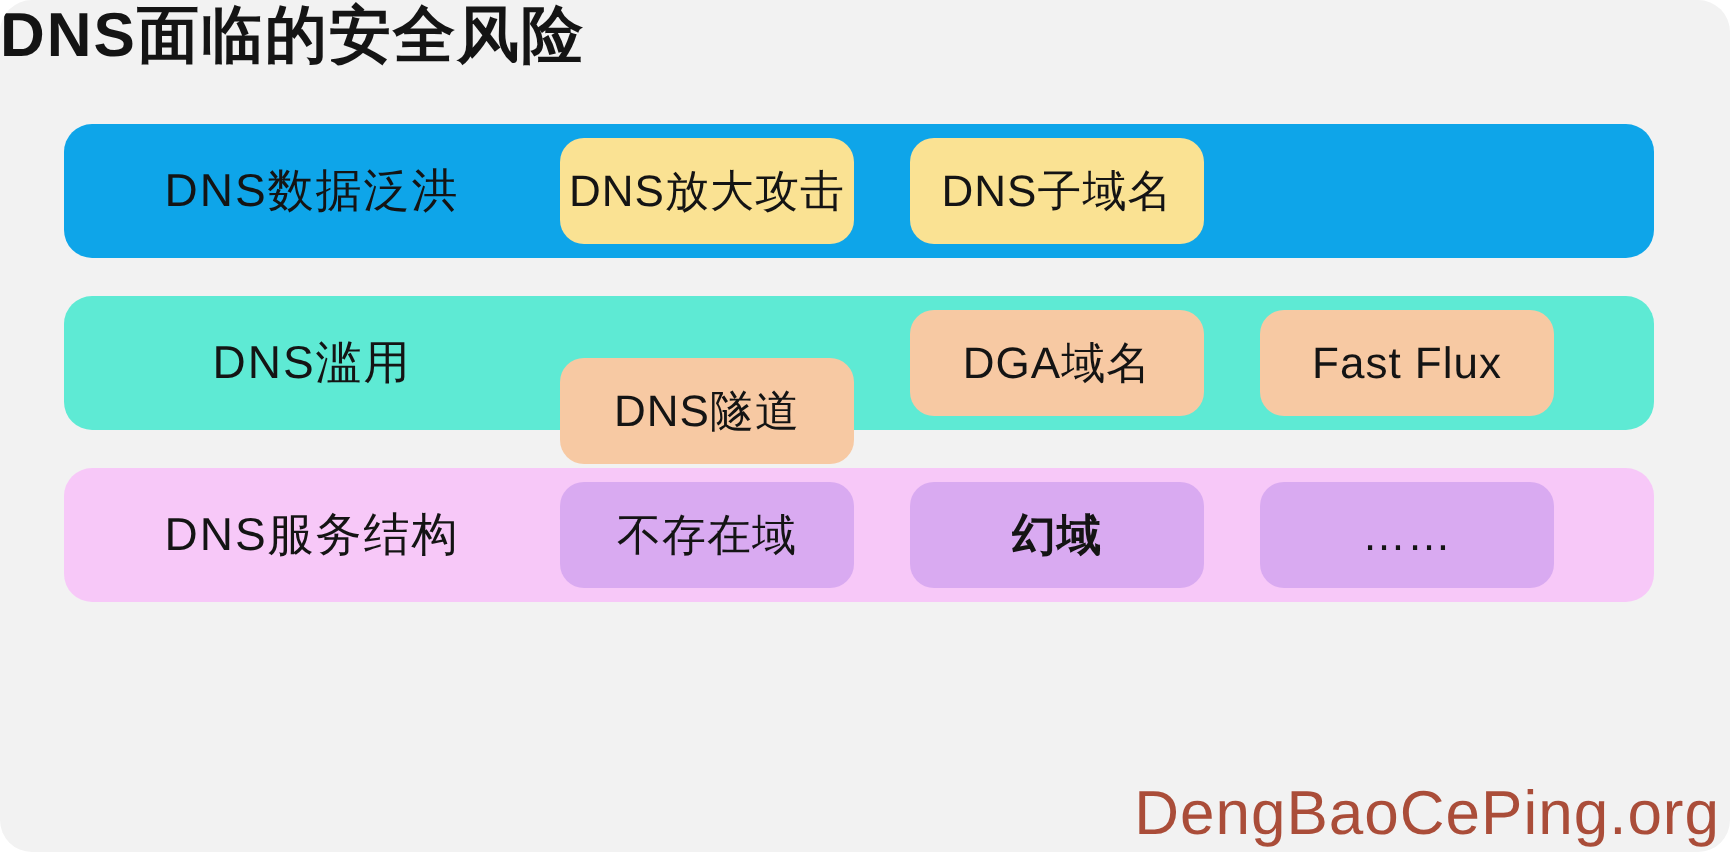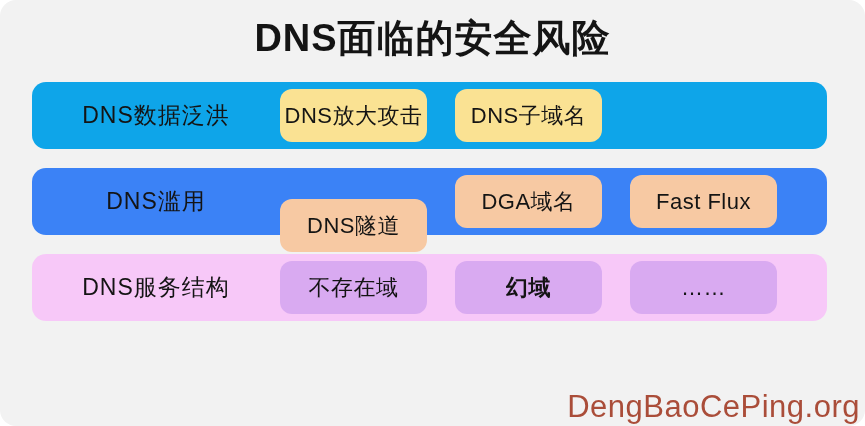--- a/index.html
+++ b/index.html
@@ -10,25 +10,24 @@
   }
   .canvas {
     position: relative;
     width: 865px;
     height: 426px;
     background: #f2f2f2;
     border-radius: 16px;
     overflow: hidden;
   }
   .title {
-    padding-top: 20px;
     height: 36px;
     line-height: 36px;
-    text-align: center;
-    font-size: 38px;
+    text-align: left;
+    font-size: 31px;
     font-weight: bold;
     color: #141414;
     letter-spacing: 1px;
     margin-bottom: 26px;
   }
   .row {
     margin-left: 32px;
     width: 795px;
     height: 67px;
     border-radius: 14px;
@@ -73,21 +72,21 @@
 
   <div class="title">DNS面临的安全风险</div>
 
 
   <div class="row" style="background: #0ea5e9;">
     <div class="row-label">DNS数据泛洪</div>
     <div class="chip" style="background: rgb(250, 226, 147);">DNS放大攻击</div>
     <div class="chip" style="background: rgb(250, 226, 147);">DNS子域名</div>
   </div>
 
-  <div class="row" style="background: #3b82f6;">
+  <div class="row" style="background: #5eead4;">
     <div class="row-label">DNS滥用</div>
     <div class="chip" style="background: rgb(247, 201, 163); margin-top: 48px;">DNS隧道</div>
     <div class="chip" style="background: rgb(247, 201, 163);">DGA域名</div>
     <div class="chip" style="background: rgb(247, 201, 163);">Fast Flux</div>
   </div>
 
   <div class="row" style="background: rgb(247, 200, 248);">
     <div class="row-label">DNS服务结构</div>
     <div class="chip" style="background: rgb(217, 170, 241);">不存在域</div>
     <div class="chip" style="background: rgb(217, 170, 241); font-weight: bold;">幻域</div>

